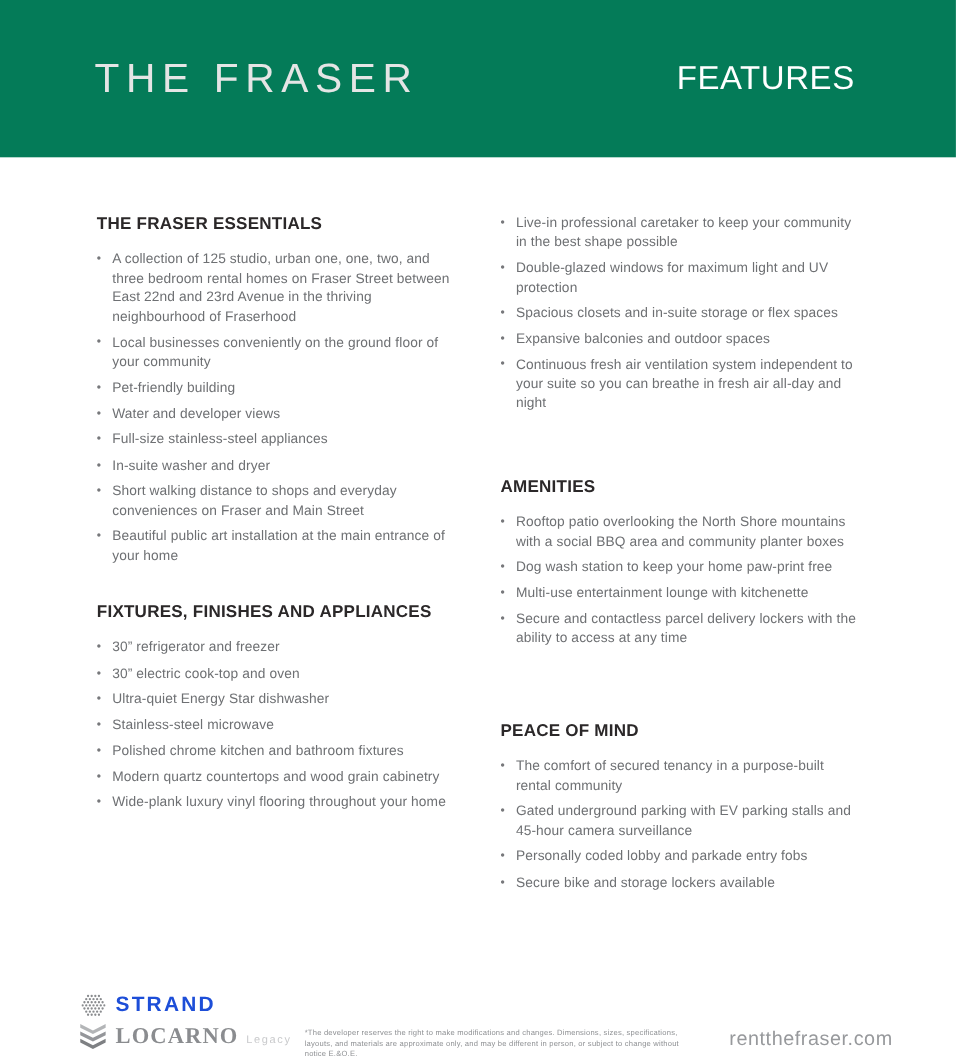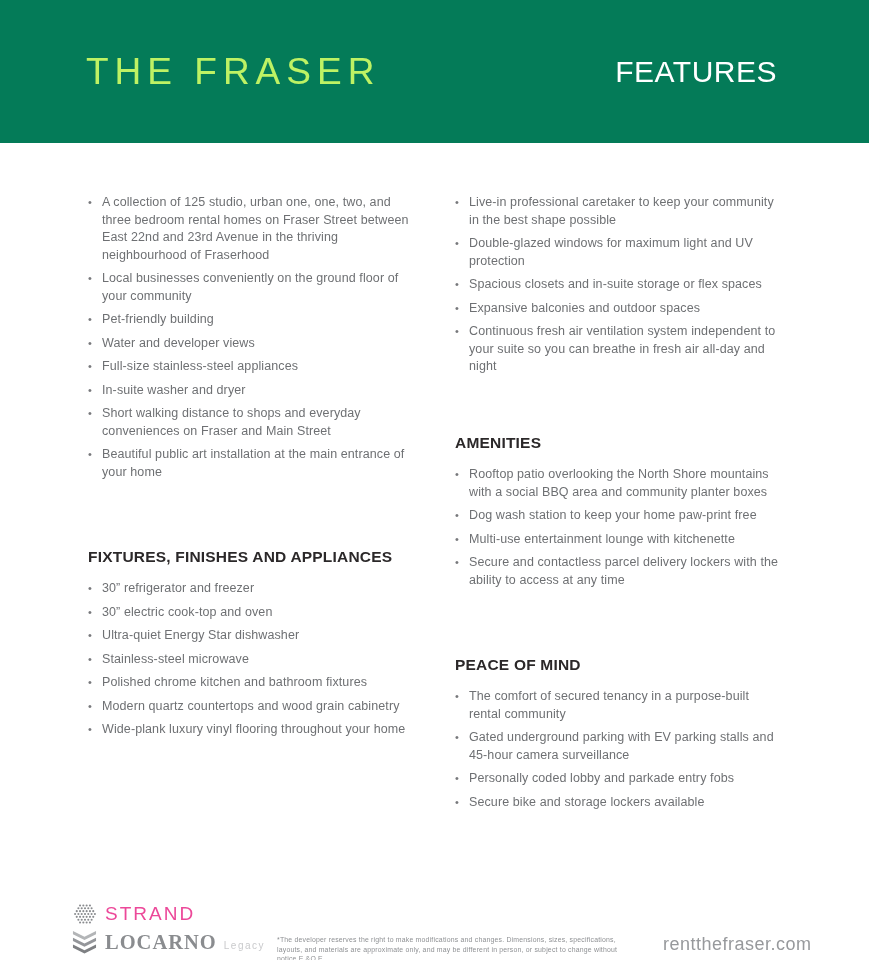--- a/index.html
+++ b/index.html
@@ -6,21 +6,21 @@
   .page {
     position:relative; width:869px; height:960px; background:#ffffff;
     font-family:"Liberation Sans", sans-serif; overflow:hidden;
   }
 
   
   .banner { position:absolute; left:0; top:0; width:869px; height:143px; }
   .brand-title {
     position:absolute; left:86px; top:51px;
     font-size:37px; font-weight:300; letter-spacing:6px;
-    color:#bef264; white-space:nowrap;
+    color:#e5e5e5; white-space:nowrap;
   }
   .page-label {
     position:absolute; right:92px; top:55px;
     font-size:30px; font-weight:300; letter-spacing:0.5px;
     color:#ffffff; white-space:nowrap;
   }
 
   
   .sec { position:absolute; }
   .sec h2 {
@@ -40,21 +40,21 @@
   #sec-right-0 { left:455px; top:194px; width:327px; }
   #sec-right-1 { left:455px; top:433px; width:327px; }
   #sec-right-2 { left:455px; top:655px; width:327px; }
 
   
   .strand-logo {
     position:absolute; left:74px; top:903px;
     display:flex; align-items:center; gap:9px;
   }
   .strand-word {
-    font-size:19px; font-weight:400; letter-spacing:2px; color:#ec4899; white-space:nowrap;
+    font-size:19px; font-weight:700; letter-spacing:2px; color:#1d4ed8; white-space:nowrap;
   }
   .locarno-logo {
     position:absolute; left:71px; top:930px;
     display:flex; align-items:center; gap:7px;
   }
   .locarno-word {
     font-size:20.5px; font-weight:700; letter-spacing:1px; color:#8a8c8f; white-space:nowrap;font-family:Liberation Serif, serif;
   }
   .locarno-suffix {
     font-size:10px; letter-spacing:1.5px; color:#c9cacc; align-self:flex-end; padding-bottom:4px;
@@ -73,20 +73,21 @@
 <body>
 
 <div class="page">
 
   <header class="banner" style="background:#047b58;">
     <div class="brand-title">THE FRASER</div>
     <div class="page-label">FEATURES</div>
   </header>
 
   <section class="sec" id="sec-left-0">
+    <h2>THE FRASER ESSENTIALS</h2>
     <ul>
       <li>
           <span class="dot">•</span>
           <span class="txt">A collection of 125 studio, urban one, one, two, and three bedroom rental homes on Fraser Street between East 22nd and 23rd Avenue in the thriving neighbourhood of Fraserhood</span>
         </li>
       <li>
           <span class="dot">•</span>
           <span class="txt">Local businesses conveniently on the ground floor of your community</span>
         </li>
       <li>

